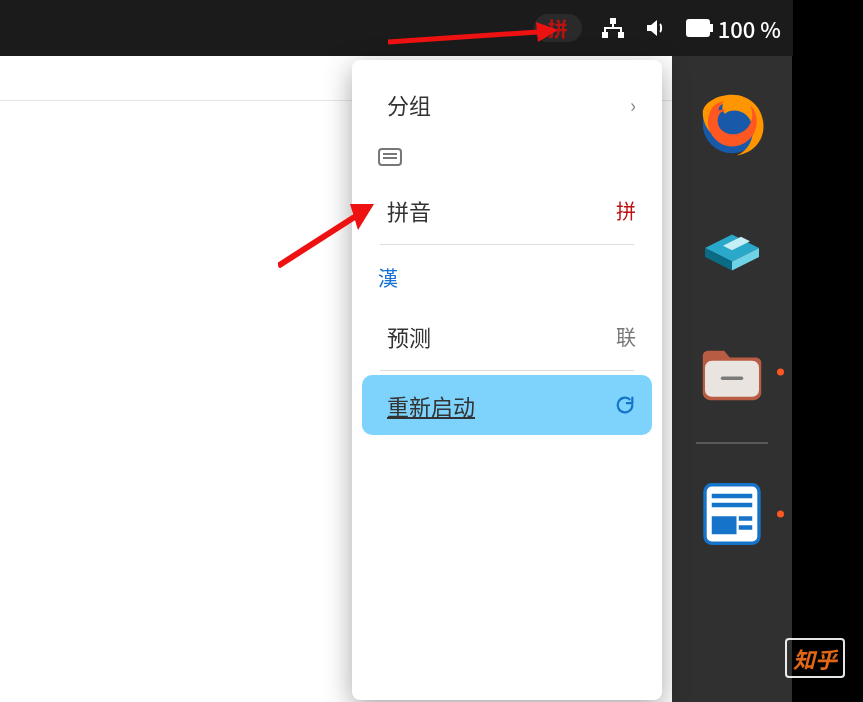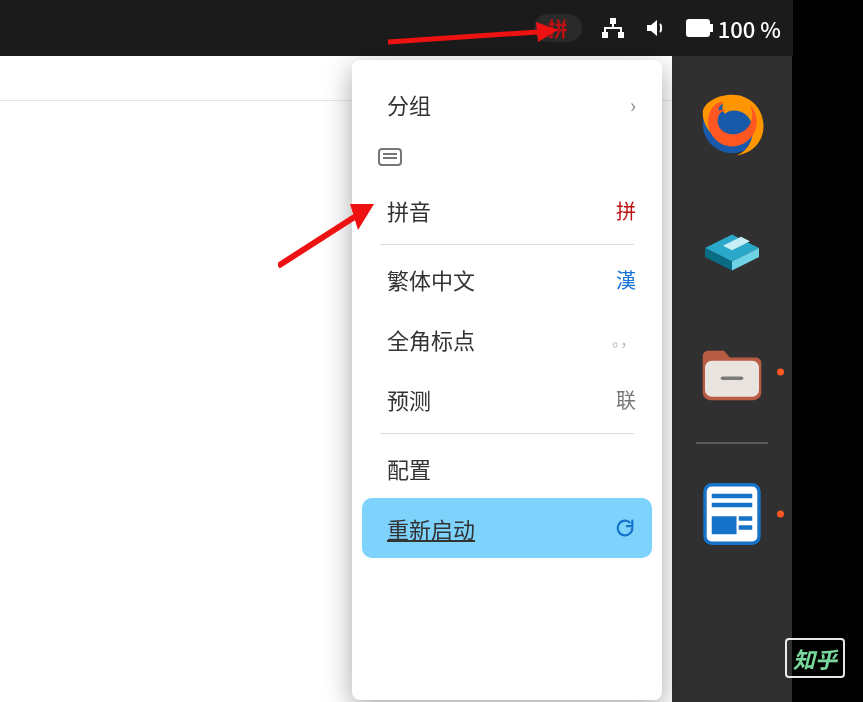--- a/index.html
+++ b/index.html
@@ -80,21 +80,21 @@
   }
   .close-x::before{ transform:rotate(45deg);} .close-x::after{ transform:rotate(-45deg);}
   .chev { font-size:22px; color:#999; }
 
   
   .arrow1, .arrow2 { position:absolute; pointer-events:none; }
   .arrow1 { left:388px; top:22px; width:170px; height:24px; }
   .arrow2 { left:278px; top:198px; width:96px; height:70px; }
 
   
-  .watermark { position:absolute; right:18px; bottom:24px; color:#86efac; font-size:22px; opacity:.9; display:flex; align-items:center; gap:6px;}
+  .watermark { position:absolute; right:18px; bottom:24px; color:#f97316; font-size:22px; opacity:.9; display:flex; align-items:center; gap:6px;}
   .watermark .zhi {
     display:inline-block; padding:2px 6px; border:2px solid #fff; border-radius:4px; font-weight:600; font-style:italic;
   }
 </style>
 </head>
 <body>
 
 <div class="topbar">
   <div class="right">
     <div class="ime-badge">
@@ -186,53 +186,35 @@
       <span class="left">
           <span class="bullet hidden"></span>
           <span>拼音</span>
         </span>
       <span class="rt red">拼</span>
     </div>
 
     <div class="sep"></div>
 
     <div class="item">
-      <span class="left">
-          <span class="bullet hidden"></span>
-          <span>繁体中文</span>
-        </span>
       <span class="rt blue">漢</span>
     </div>
 
-    <div class="item">
-      <span class="left">
-          <span class="bullet hidden"></span>
-          <span>全角标点</span>
-        </span>
-      <span class="rt" style="font-size:16px;color:#bbb">。，</span>
-    </div>
 
 
     <div class="item">
       <span class="left">
           <span class="bullet hidden"></span>
           <span>预测</span>
         </span>
       <span class="rt" style="color:#777">联</span>
     </div>
 
     <div class="sep"></div>
 
-    <div class="item">
-      <span class="left">
-          <span class="bullet hidden"></span>
-          <span>配置</span>
-        </span>
-      <span class="rt"></span>
-    </div>
 
     <div class="item hover">
       <span class="left">
           <span class="bullet hidden"></span>
           <span>重新启动</span>
         </span>
       <span class="rt reload-icon">
         <svg width="22" height="22" viewBox="0 0 24 24">
             <path d="M20 12a8 8 0 1 1-3-6.2" stroke="#1573c9" stroke-width="2.4" fill="none" stroke-linecap="round"></path>
             <path d="M20 4v6h-6" stroke="#1573c9" stroke-width="2.4" fill="none" stroke-linecap="round" stroke-linejoin="round"></path>

